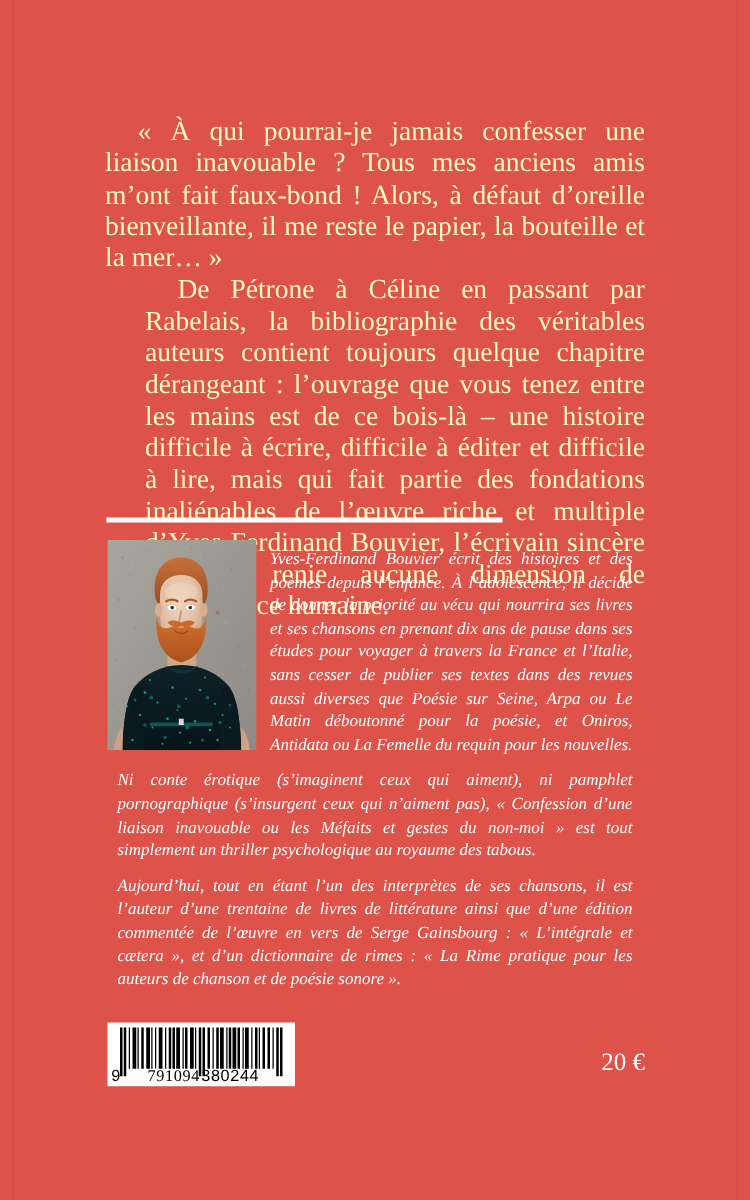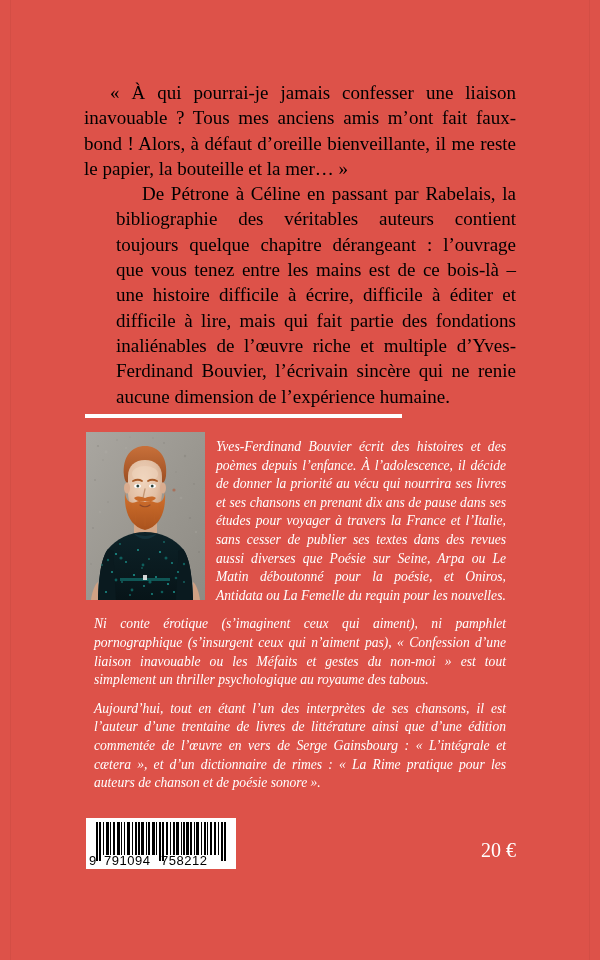--- a/index.html
+++ b/index.html
@@ -26,24 +26,24 @@
     background: rgba(0,0,0,0.045);
     pointer-events: none;
   }
   .trim-left  { left: 10px;  top: 0; width: 1px; height: 960px; }
   .trim-right { left: 589px; top: 0; width: 1px; height: 960px; }
 
   
   .blurb {
     position: absolute;
     left: 84px;
-    top: 80px;
+    top: 92px;
     width: 432px;
-    color: #000000;
-    font-size: 19px;
+    color: #fef9c3;
+    font-size: 22px;
     line-height: 25.3px;
     text-align: justify;
     text-justify: inter-word;
   }
   .blurb p {
     margin: 0;
     text-indent: 26px;
   }
   .blurb p:last-child { text-align: justify; margin-left: 32px; }
 
@@ -124,21 +124,21 @@
     left: 0;
     top: 35px;
     width: 150px;
     height: 15px;
     font-family: "Liberation Sans", sans-serif;
     font-size: 13px;
     color: #000000;
     letter-spacing: 0.5px;
   }
   .barcode-digits .d-lead  { position: absolute; left: 3px;  top: 0; }
-  .barcode-digits .d-left  { position: absolute; left: 18px; top: 0; }
+  .barcode-digits .d-left  { position: absolute; left: 32px; top: 0; font-family: Liberation Serif, serif; }
   .barcode-digits .d-right { position: absolute; left: 75px; top: 0; }
 
   
   .price {
     position: absolute;
     left: 440px;
     top: 840px;
     width: 76px;
     text-align: right;
     color: #ffffff;
@@ -360,19 +360,19 @@
       <span style="left:111px;width:1px;"></span>
       <span style="left:113.5px;width:2.5px;"></span>
       <span style="left:118px;width:2px;"></span>
       <span style="left:121.5px;width:1px;"></span>
       <span class="guard" style="left:125px;width:1.5px;"></span>
       <span class="guard" style="left:128px;width:1.5px;"></span>
     </div>
     <div class="barcode-digits">
       <span class="d-lead">9</span>
       <span class="d-left">791094</span>
-      <span class="d-right">758212</span>
+      <span class="d-right">380244</span>
     </div>
   </div>
 
   <div class="price">20 €</div>
 
 </div>
 
 </body></html>

